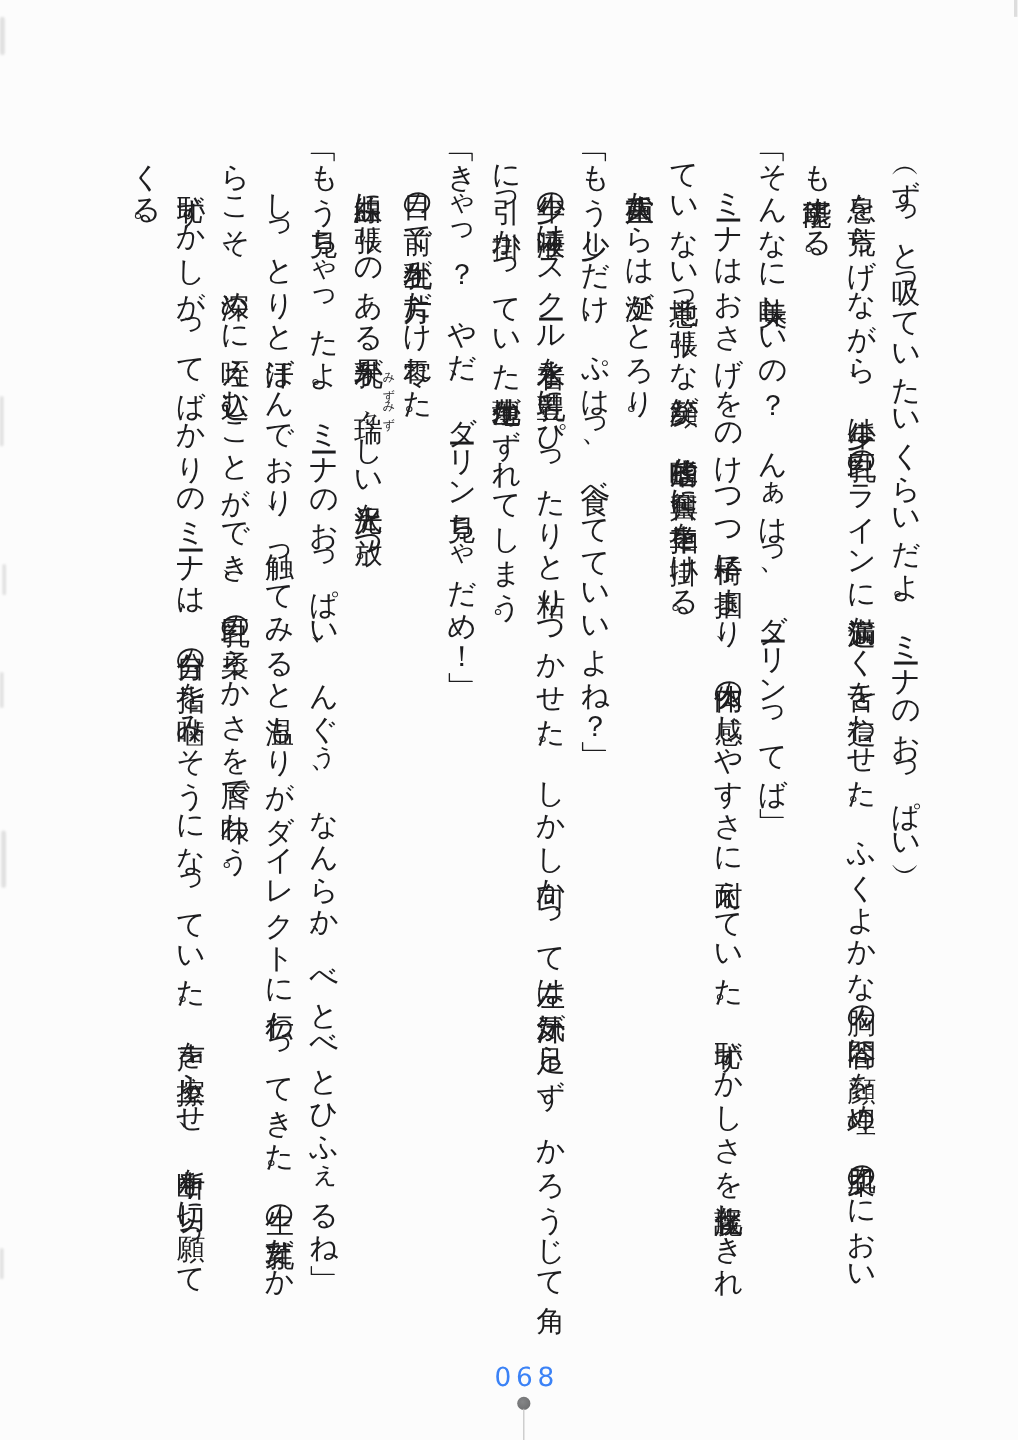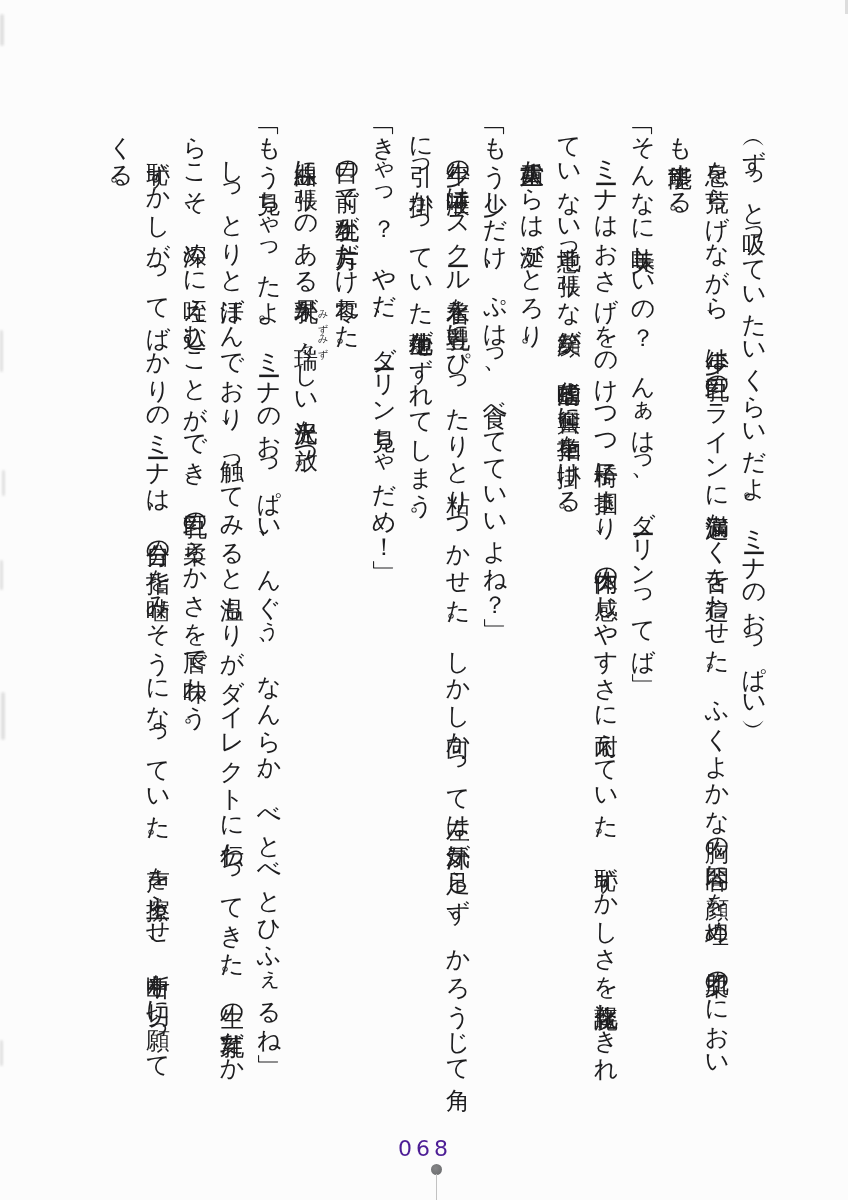--- a/index.html
+++ b/index.html
@@ -45,26 +45,26 @@
     letter-spacing: 1px;
     color: #2a2a2c;
     font-family: "Liberation Serif", "DejaVu Serif", serif;
   }
   
   .page-number {
     position: absolute;
     top: 1136px;
     left: 398px;
     width: 82px;
-    text-align: left;
+    text-align: center;
     font-family: "DejaVu Sans", "Liberation Sans", sans-serif;
     font-size: 22px;
     font-weight: 400;
     letter-spacing: 4px;
-    color: #4c1d95;
+    color: #3b82f6;
   }
   .binding-dot {
     position: absolute;
     top: 1164px;
     left: 431px;
     width: 11px;
     height: 11px;
     border-radius: 50%;
     background: radial-gradient(circle at 40% 38%, #707173, #4d4e50);
     opacity: 0.85;

